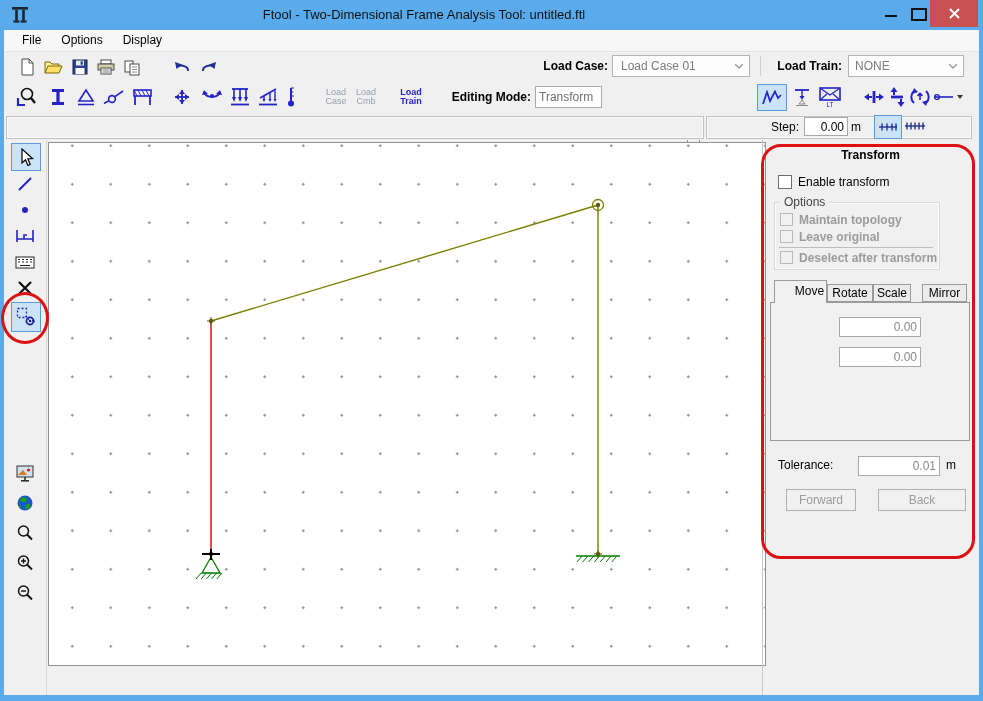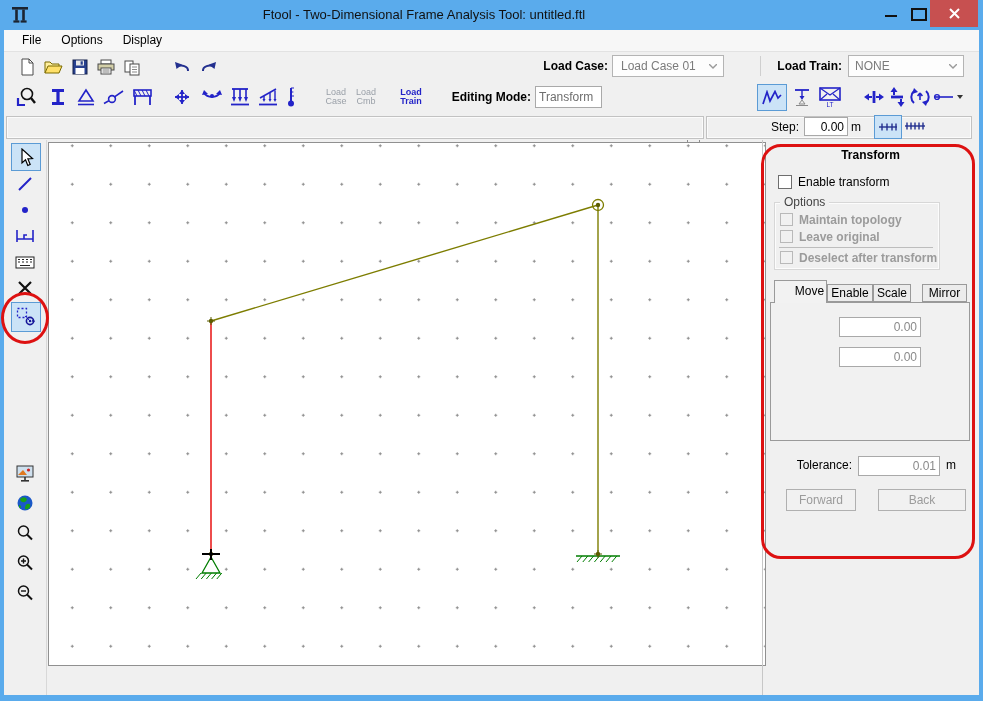--- a/index.html
+++ b/index.html
@@ -136,21 +136,21 @@
           <path d="M3 2 L4.5 9 L10 4.5 Z" fill="#23308f"></path>
         </svg>
     </div>
     <div class="abs icon-btn" style="left:193px;top:3px;">
       <svg width="20" height="14" viewBox="0 0 20 14">
           <path d="M4 11 a6.5 5 0 0 1 11 -4" fill="none" stroke="#23308f" stroke-width="2"></path>
           <path d="M17 2 L15.5 9 L10 4.5 Z" fill="#23308f"></path>
         </svg>
     </div>
     <span class="abs blbl" style="left:536px;top:0;width:68px;line-height:28px;text-align:right;">Load Case:</span>
-    <div class="abs combo" style="left:608px;top:3px;width:112px;height:22px;padding-left:8px;">
+    <div class="abs combo" style="left:608px;top:3px;width:138px;height:22px;padding-left:8px;">
       <span>Load Case 01</span>
       <svg class="chev" viewBox="0 0 8 5">
           <path d="M0 0 L4 4 L8 0" fill="none" stroke="#9a9a9a" stroke-width="1.4"></path>
         </svg>
     </div>
     <div class="abs" style="left:756px;top:4px;width:1px;height:20px;background:#cfcfcf;"></div>
     <span class="abs blbl" style="left:766px;top:0;width:72px;line-height:28px;text-align:right;">Load Train:</span>
     <div class="abs combo" style="left:844px;top:3px;width:116px;height:22px;">
       <span>NONE</span>
       <svg class="chev" viewBox="0 0 8 5">
@@ -453,33 +453,33 @@
         <div class="abs cb disabled" style="left:5px;top:10px;width:13px;height:13px;"></div>
         <span class="abs opt-lbl" style="left:24px;top:10px;">Maintain topology</span>
         <div class="abs cb disabled" style="left:5px;top:27px;width:13px;height:13px;"></div>
         <span class="abs opt-lbl" style="left:24px;top:27px;">Leave original</span>
         <div class="abs" style="left:4px;top:44px;width:154px;height:1px;background:#bdbdbd;"></div>
         <div class="abs cb disabled" style="left:5px;top:48px;width:13px;height:13px;"></div>
         <span class="abs opt-lbl" style="left:24px;top:48px;">Deselect after transform</span>
       </div>
 
       <div class="tab active" style="left:8px;top:140px;width:53px;height:23px;line-height:21px;padding-left:18px;"><span>Move</span></div>
-      <div class="tab" style="left:61px;top:144px;width:46px;height:18px;line-height:17px;"><span>Enable</span></div>
+      <div class="tab" style="left:61px;top:144px;width:46px;height:18px;line-height:17px;"><span>Rotate</span></div>
       <div class="tab" style="left:107px;top:144px;width:38px;height:18px;line-height:17px;"><span>Scale</span></div>
       <div class="tab" style="left:156px;top:144px;width:45px;height:18px;line-height:17px;"><span>Mirror</span></div>
       <div id="tabcontent"></div>
 
       <span class="abs" style="left:28px;top:179px;width:40px;text-align:right;">DX:</span>
       <div class="abs field dim" style="left:73px;top:177px;width:82px;height:20px;z-index:4;"><span>0.00</span></div>
       <span class="abs" style="left:161px;top:179px;">m</span>
       <span class="abs" style="left:28px;top:209px;width:40px;text-align:right;">DY:</span>
       <div class="abs field dim" style="left:73px;top:207px;width:82px;height:20px;z-index:4;"><span>0.00</span></div>
       <span class="abs" style="left:161px;top:209px;">m</span>
 
-      <span class="abs" style="left:12px;top:318px;width:74px;text-align:right;">Tolerance:</span>
+      <span class="abs" style="left:12px;top:318px;width:74px;">Tolerance:</span>
       <div class="abs field dim" style="left:92px;top:316px;width:82px;height:20px;"><span>0.01</span></div>
       <span class="abs" style="left:180px;top:318px;">m</span>
 
       <div class="pbtn disabled" style="left:20px;top:349px;width:70px;height:22px;"><span>Forward</span></div>
       <div class="pbtn disabled" style="left:112px;top:349px;width:88px;height:22px;"><span>Back</span></div>
     </div>
 
     <div class="abs annot" id="annot-rect" style="left:757px;top:4px;width:208px;height:409px;"></div>
     <div class="abs annot" id="annot-ellipse" style="left:-3px;top:152px;width:42px;height:46px;"></div>
   </div>

